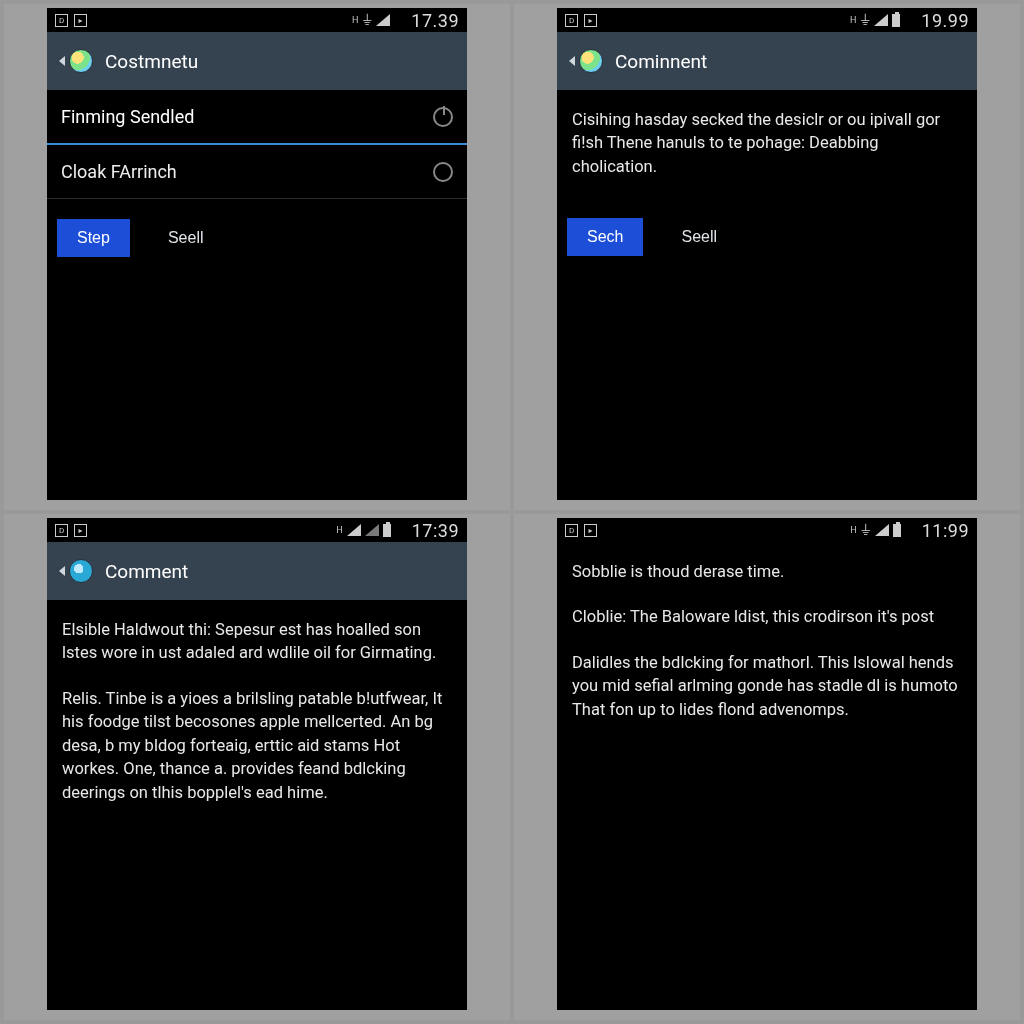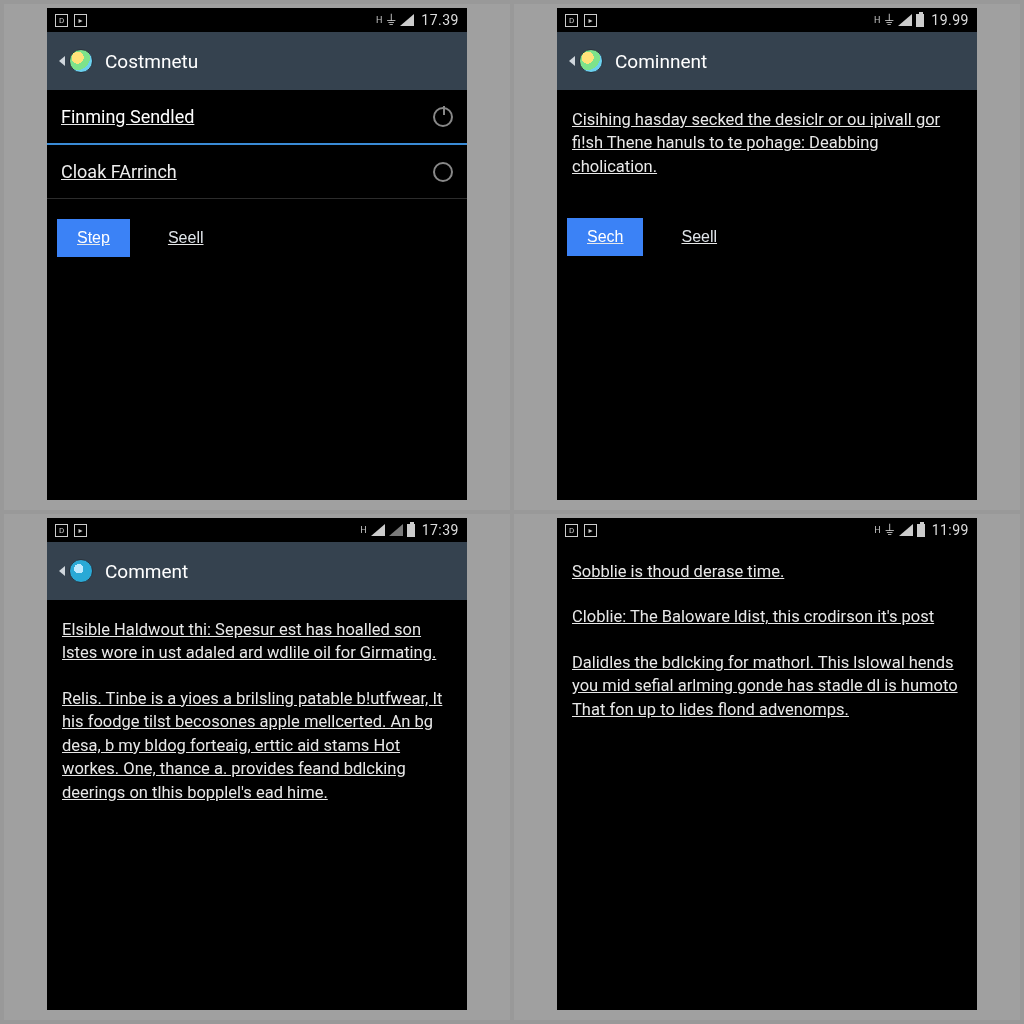--- a/index.html
+++ b/index.html
@@ -64,21 +64,21 @@
   .sb-wifi { font-size: 14px; line-height: 1; }
   .sb-batt {
     width: 8px; height: 13px;
     border: 1px solid #ccc; background: #ccc;
     position: relative;
   }
   .sb-batt::before {
     content: ""; position: absolute;
     top: -3px; left: 2px; width: 4px; height: 2px; background: #ccc;
   }
-  .sb-clock { font-size: 14px; letter-spacing: 0.5px; margin-left: 3px; }
+  .sb-clock { font-size: 18px; letter-spacing: 0.5px; margin-left: 17px; }
   .sb-small { font-size: 9px; opacity: 0.9; }
   
   .actionbar {
     height: 58px;
     background: #35424f;
     display: flex;
     align-items: center;
     padding: 0 12px;
     gap: 12px;
   }
@@ -109,21 +109,21 @@
     transform: rotate(45deg);
   }
   .app-icon-wrap { display: flex; align-items: center; gap: 4px; }
   .caret-left {
     width: 0; height: 0;
     border-top: 5px solid transparent;
     border-bottom: 5px solid transparent;
     border-right: 6px solid #cfd6dc;
   }
   
-  .content { flex: 1; background: #000; padding: 0; overflow: hidden; text-decoration: underline; }
+  .content { flex: 1; background: #000; padding: 0; overflow: hidden; }
   .list-row {
     display: flex; align-items: center; justify-content: space-between;
     padding: 16px 14px;
     border-bottom: 1px solid #2c2c2c;
     font-size: 18px; color: #eee;
   }
   .list-row.active { border-bottom: 2px solid #3a8bd6; color: #fff; }
   .radio {
     width: 20px; height: 20px; border-radius: 50%;
     border: 2px solid #888;
@@ -138,21 +138,21 @@
   .btn-row {
     display: flex; gap: 18px; padding: 20px 10px;
   }
   .btn {
     padding: 10px 20px;
     font-size: 16px;
     color: #e0e5ea;
     background: transparent;
     border: none;
   }
-  .btn.primary { background: #3b82f6; color: #fff; }
+  .btn.primary { background: #1d4ed8; color: #fff; }
   .para-area { padding: 18px 15px; }
   .para {
     font-size: 16.5px;
     line-height: 1.42;
     color: #e8e8e8;
     margin-bottom: 22px;
   }
 </style>
 </head>
 <body>

